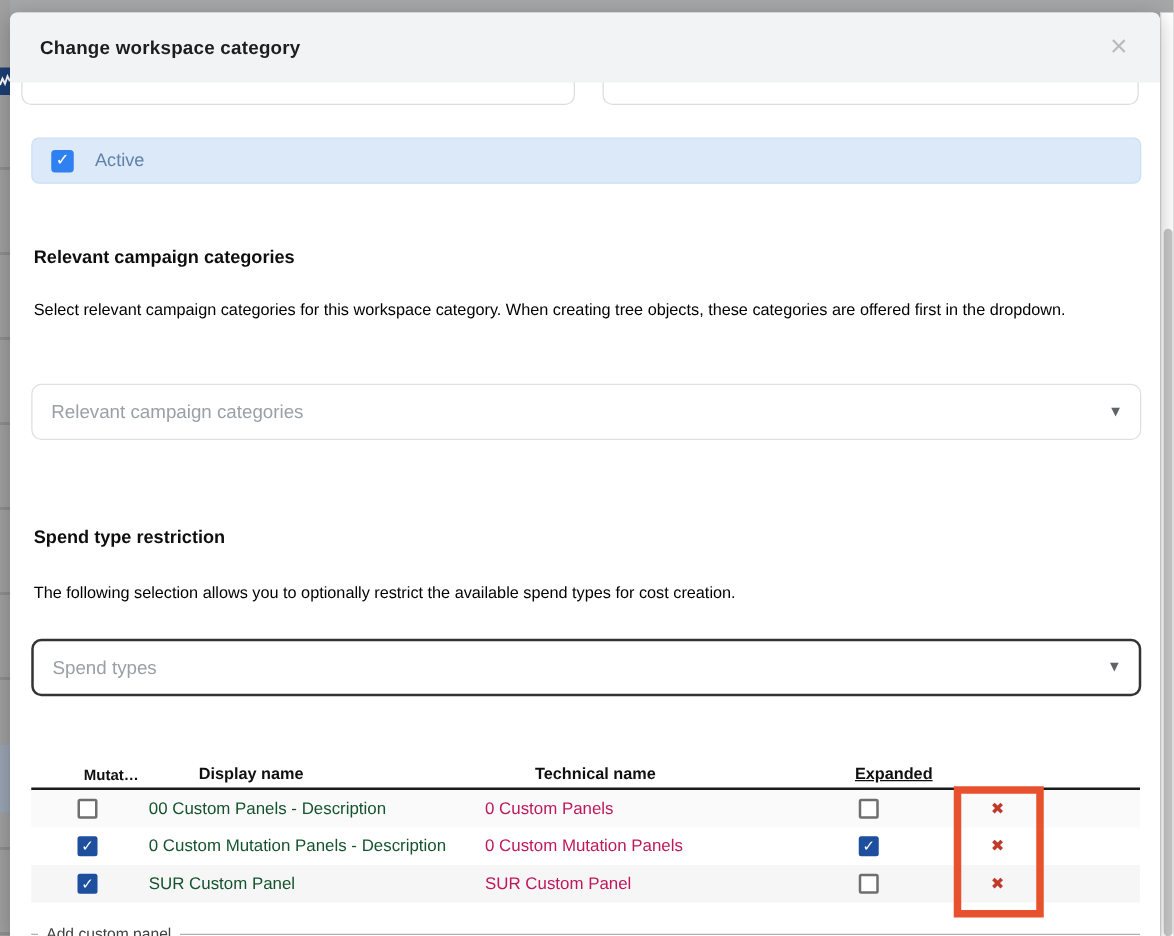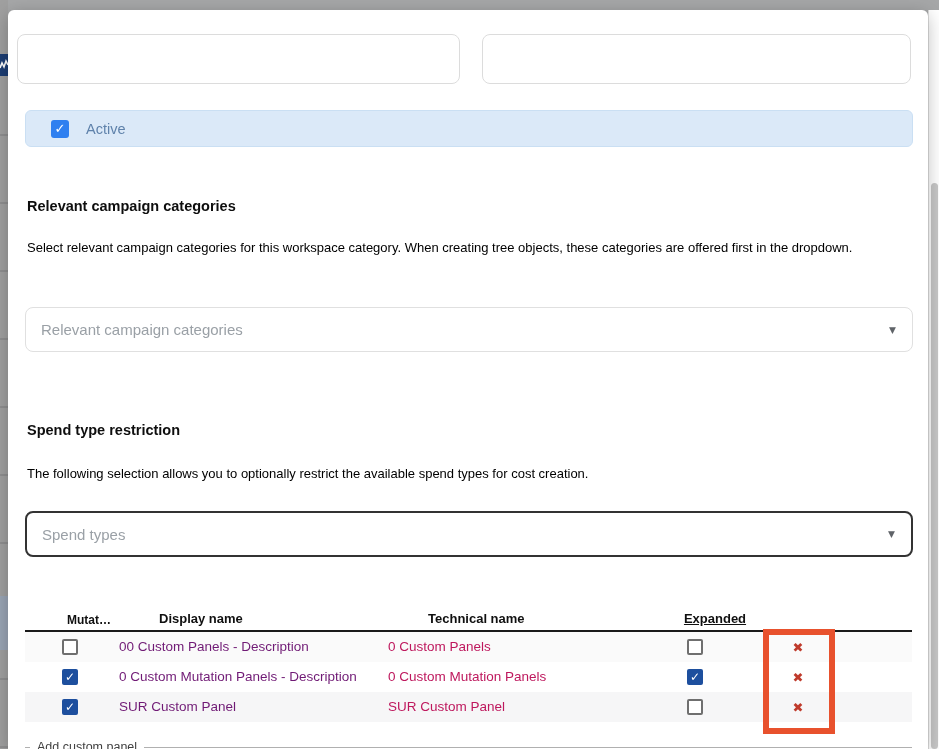--- a/index.html
+++ b/index.html
@@ -53,21 +53,21 @@
   .field-partial {
     position:absolute; height:50px; top:24px;
     background:#fff; border:1px solid #dcdcdc; border-radius:8px; z-index:1;
   }
   .field-left  { left:9px;  width:443px; }
   .field-right { left:474px; width:429px; }
   
   .active-bar {
     position:absolute; left:17px; top:100px; width:888px; height:37px;
     background:#dbe9f8; border:1px solid #cadff3; border-radius:6px;
-    display:flex; align-items:center; padding-left:25px;
+    display:flex; align-items:center; padding-left:15px;
   }
   .active-label { color:#5f82ab; font-size:14.5px; margin-left:17px; }
   
   .cb {
     width:16px; height:16px; border:2px solid #6f6f6f; border-radius:2px;
     background:#fff; display:inline-flex; align-items:center; justify-content:center;
     cursor:pointer; flex:0 0 auto;
   }
   .cb.checked { border:none; background:#1d4f9e; }
   .cb.checked::after {
@@ -99,21 +99,21 @@
   .t-headrow { position:relative; height:24px; border-bottom:2px solid #1a1a1a; }
   .t-h { position:absolute; bottom:4px; font-weight:bold; color:#101010; font-size:13px; white-space:nowrap;padding-left:40px; }
   .t-h-mutation { left:2px; width:86px; font-size:12px; overflow:hidden; text-overflow:ellipsis; bottom:3px; }
   .t-h-display { left:94px; }
   .t-h-technical { left:363px; }
   .t-h-expanded { left:615px; width:110px; text-align:center;text-decoration:underline; }
   .t-row { position:relative; height:30px; }
   .t-row.odd { background:#fafafa; }
   .t-row.third { background:#f6f6f7; }
   .t-cell-cb1 { position:absolute; left:37px; top:7px; }
-  .t-cell-display { position:absolute; left:94px; top:7px; font-size:13.5px; color:#701a75; white-space:nowrap; }
+  .t-cell-display { position:absolute; left:94px; top:7px; font-size:13.5px; color:#14532d; white-space:nowrap; }
   .t-cell-technical { position:absolute; left:363px; top:7px; font-size:13.5px; color:#be185d; white-space:nowrap; }
   .t-cell-cb2 { position:absolute; left:662px; top:7px; }
   .t-cell-del {
     position:absolute; left:741px; top:0; width:64px; height:30px;
     display:flex; align-items:center; justify-content:center; cursor:pointer;
   }
   .del-x {
     font-family:"DejaVu Sans",sans-serif; color:#bf3a2b; font-size:13px; font-weight:bold;
   }
   
@@ -143,20 +143,24 @@
 
 <div class="scroll-track">
   <div class="scroll-thumb"></div>
 </div>
 
 <div class="modal">
 
   <div class="field-partial field-left"></div>
   <div class="field-partial field-right"></div>
 
+  <div class="modal-header">
+    <span class="modal-title">Change workspace category</span>
+    <span class="close-btn">×</span>
+  </div>
 
   <div class="active-bar">
     <span class="cb cb-blue checked"></span>
     <span class="active-label">Active</span>
   </div>
 
   <div class="section-heading" style="top:188px;">Relevant campaign categories</div>
   <div class="section-desc" style="top:227px;">Select relevant campaign categories for this workspace category. When creating tree objects, these categories are offered first in the dropdown.</div>
   <div class="dropdown" style="top:297px;">
     <span class="dd-placeholder">Relevant campaign categories</span>

